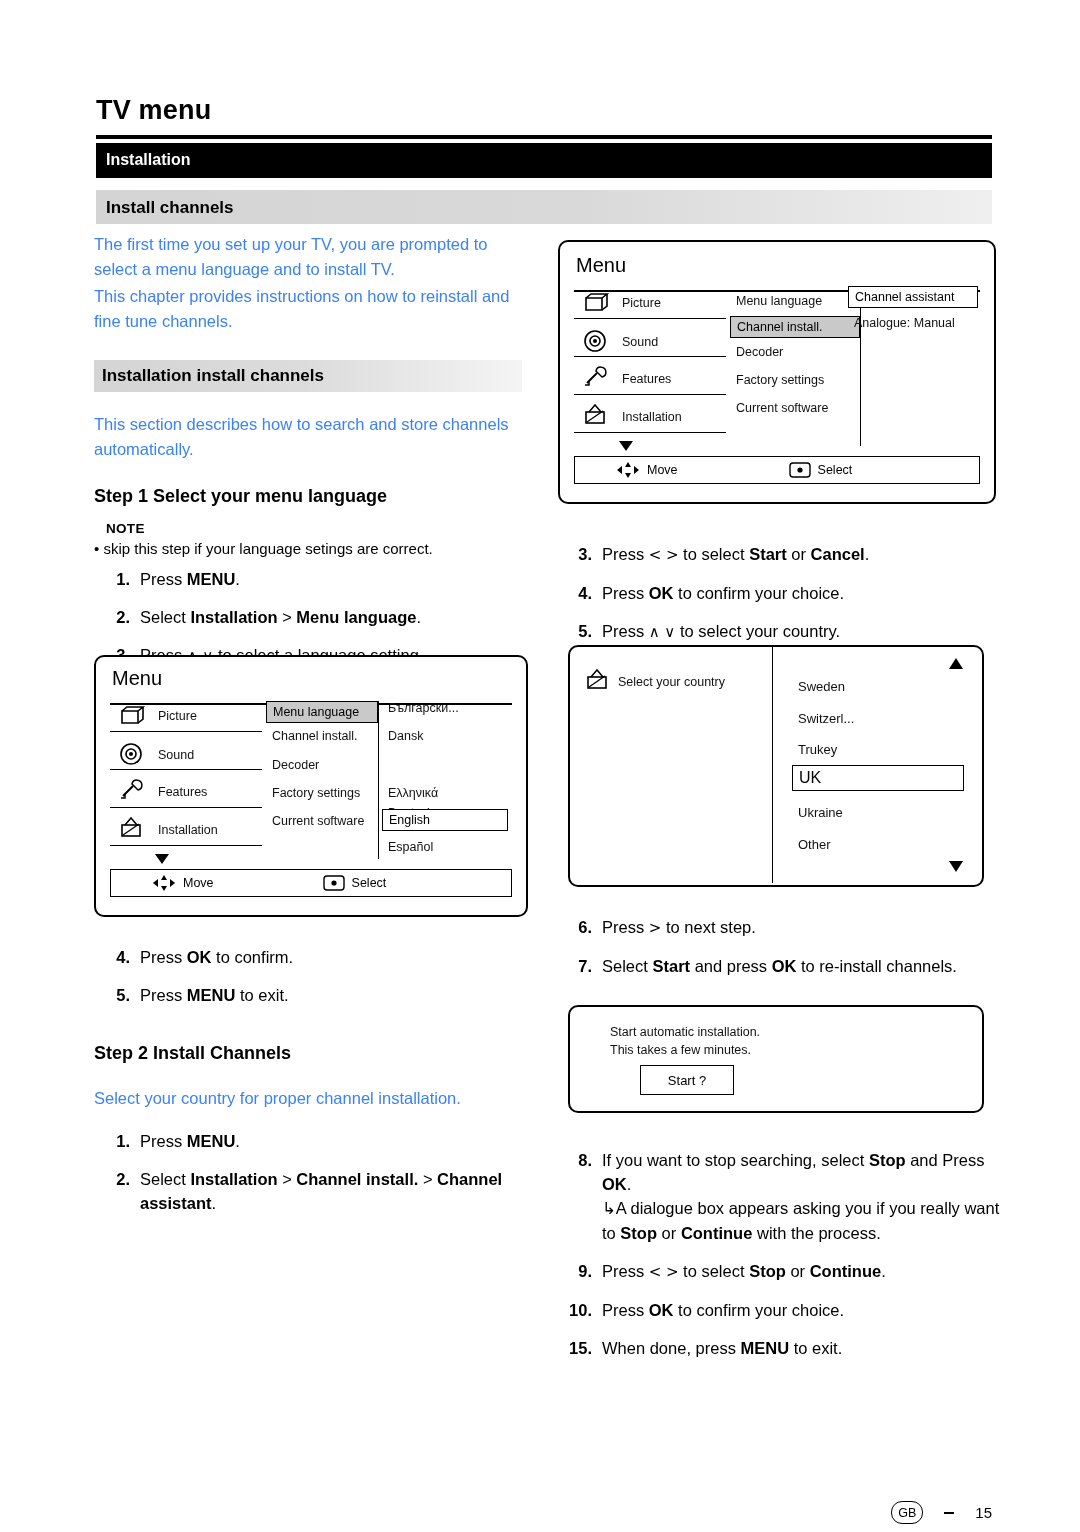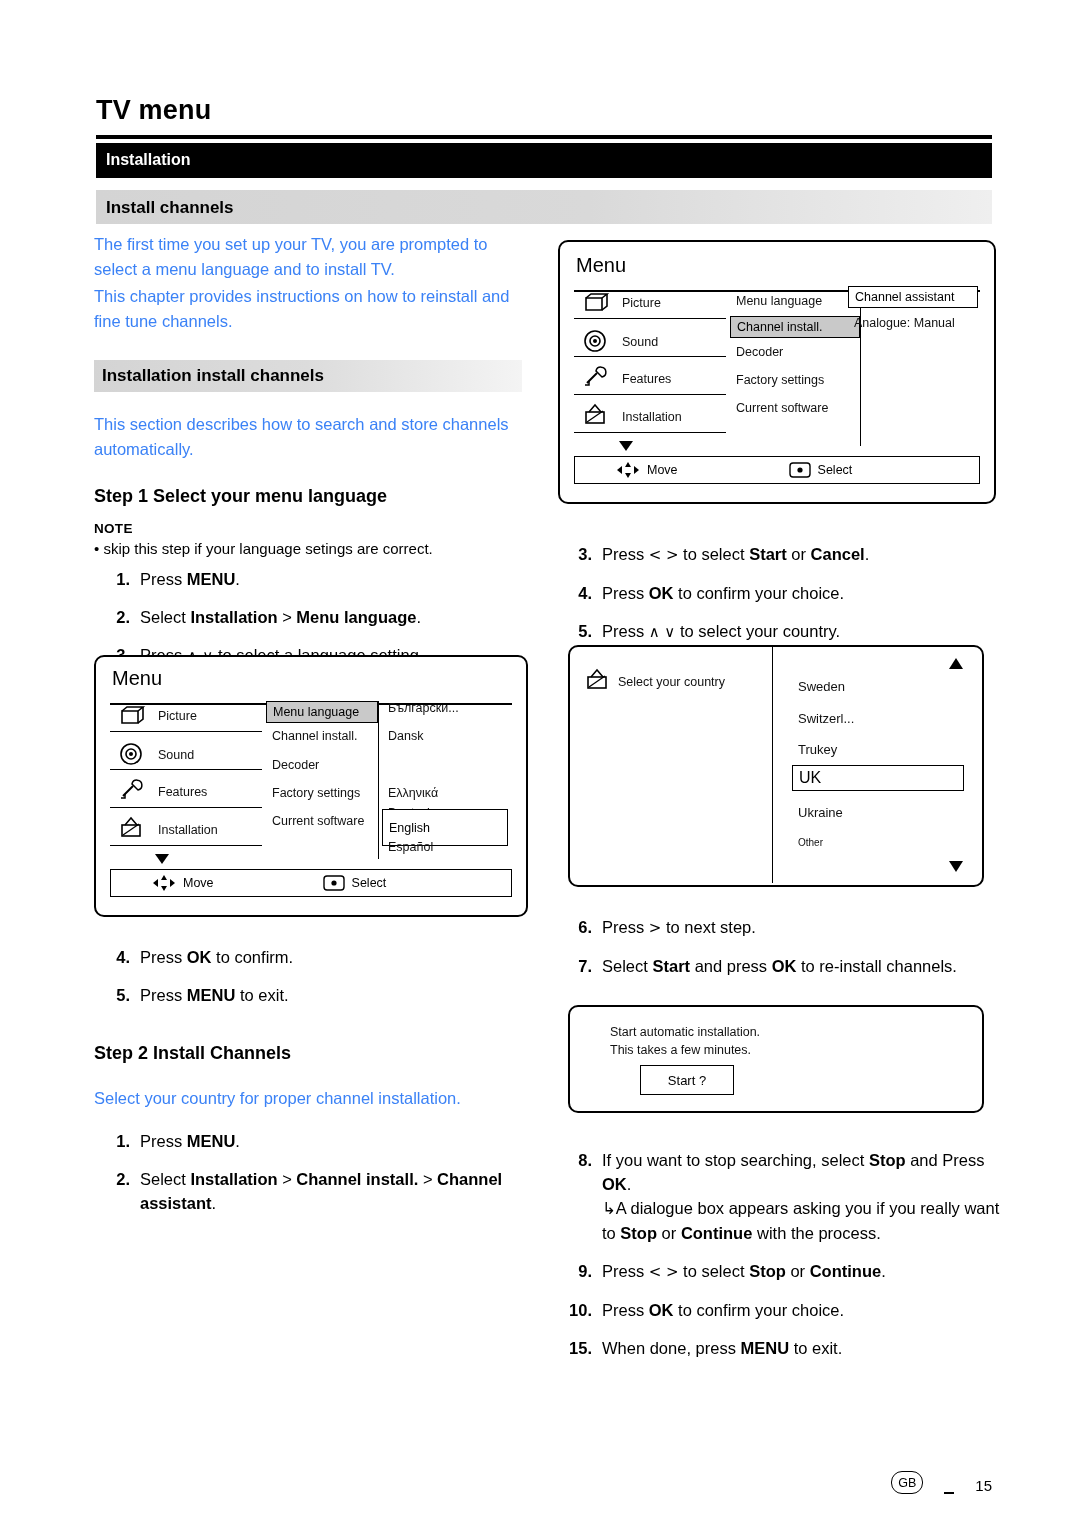--- a/index.html
+++ b/index.html
@@ -44,21 +44,21 @@
 
   .subbar {
     position:relative; margin-top:26px; width:428px; height:32px;
     background:linear-gradient(to right,#d4d4d4 0%,#dcdcdc 50%,#f4f4f4 100%);
   }
   .subbar span { position:absolute; left:8px; top:6px; font-size:17px; font-weight:bold; }
 
   .steph { font-size:18px; font-weight:bold; margin-top:24px; }
   .steph .num { font-weight:bold; }
 
-  .noteh { font-size:13.5px; font-weight:bold; margin-top:14px; letter-spacing:.3px;}
+  .noteh { font-size:13.5px; font-weight:bold; margin-top:14px; letter-spacing:.3px;margin-left:12px;}
   .noteline { font-size:15px; margin-top:4px; }
 
   ol.steps { list-style:none; margin:10px 0 0 0; padding:0; }
   ol.steps li {
     position:relative; padding-left:46px; font-size:16.5px; line-height:24px; margin-bottom:14px;
   }
   ol.steps li .n {
     position:absolute; left:0; top:0; width:36px; text-align:right; font-weight:bold; font-size:16.5px;
   }
   b { font-weight:bold; }
@@ -81,21 +81,21 @@
   }
   .mbox.hl { background:#c9c9c9; }
   .icon-s { position:absolute; }
   .footbar {
     position:absolute; border:1px solid #000; box-sizing:border-box; background:#fff;
     display:flex; align-items:center;
   }
 
   
   .footer {
-    position:absolute; right:88px; bottom:38px; font-size:15px; display:flex; align-items:flex-end; gap:21px;
+    position:absolute; right:88px; bottom:8px; font-size:15px; display:flex; align-items:center; gap:21px;
   }
   .gb {
     width:30px; height:21px; border:1.6px solid #000; border-radius:11px;
     font-size:12.5px; display:flex; align-items:center; justify-content:center; font-weight:normal;
   }
   .dash { width:10px; height:2px; background:#000; display:inline-block; }
 </style>
 </head>
 <body>
 
@@ -180,21 +180,21 @@
     <div class="mi" style="left:176px; top:72px;">Channel install.</div>
     <div class="mi" style="left:176px; top:101px;">Decoder</div>
     <div class="mi" style="left:176px; top:129px;">Factory settings</div>
     <div class="mi" style="left:176px; top:157px;">Current software</div>
 
     <div class="tvline" style="left:282px; top:44px; width:1px; height:158px;"></div>
     <div class="mi" style="left:292px; top:44px;">Български...</div>
     <div class="mi" style="left:292px; top:72px;">Dansk</div>
     <div class="mi" style="left:292px; top:101px;margin-top:48px;">Deutsch</div>
     <div class="mi" style="left:292px; top:129px;">Ελληνικά</div>
-    <div class="mbox" style="left:286px; top:152px; width:126px; height:37px;">English</div>
+    <div class="mbox" style="left:286px; top:152px; width:126px; height:22px;">English</div>
     <div class="mi" style="left:292px; top:183px;">Español</div>
 
     <div class="footbar" style="left:14px; top:212px; width:402px; height:28px;">
       <svg style="margin-left:40px" width="26" height="18" viewBox="0 0 26 18">
         <polygon points="2,9 7,5 7,13" fill="#000"></polygon>
         <polygon points="24,9 19,5 19,13" fill="#000"></polygon>
         <polygon points="13,1 10,6 16,6" fill="#000"></polygon>
         <polygon points="13,17 10,12 16,12" fill="#000"></polygon>
       </svg>
       <span style="font-size:12.5px; margin-left:6px;">Move</span>
@@ -310,21 +310,21 @@
     </svg>
     <svg class="icon-s" style="left:376px; top:210px;" width="20" height="18" viewBox="0 0 20 18">
       <polygon points="3,4 17,4 10,15" fill="#000"></polygon>
     </svg>
 
     <div class="mi" style="left:228px; top:32px; font-size:13px;">Sweden</div>
     <div class="mi" style="left:228px; top:64px; font-size:13px;">Switzerl...</div>
     <div class="mi" style="left:228px; top:95px; font-size:13px;">Trukey</div>
     <div class="mbox" style="left:222px; top:118px; width:172px; height:26px; font-size:16px;">UK</div>
     <div class="mi" style="left:228px; top:158px; font-size:13px;">Ukraine</div>
-    <div class="mi" style="left:228px; top:190px; font-size:10px;text-align:right;">Other</div>
+    <div class="mi" style="left:228px; top:190px; font-size:13px;text-align:right;">Other</div>
   </div>
 
   <div style="position:absolute; left:556px; top:905px; width:444px;">
     <ol class="steps" id="steps-mid">
         <li><span class="n">6.</span><span>Press <span class="ar">&gt;</span> to next step.</span></li>
         <li><span class="n">7.</span><span>Select <b>Start</b> and press <b>OK</b> to re-install channels.</span></li>
       </ol>
   </div>
 
   <div class="tvbox" style="position:absolute; left:568px; top:1005px; width:412px; height:104px;">

